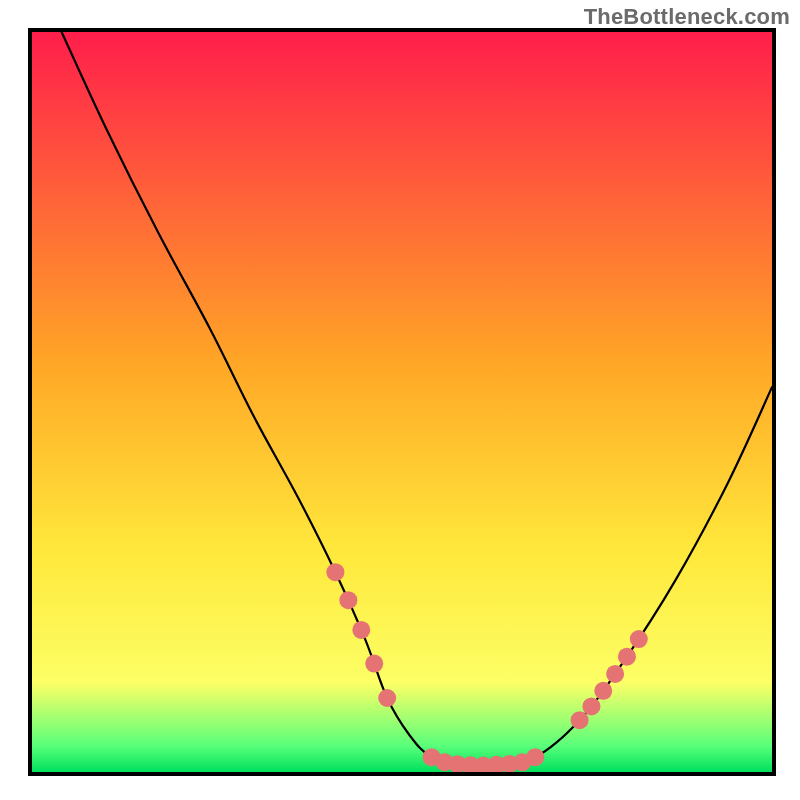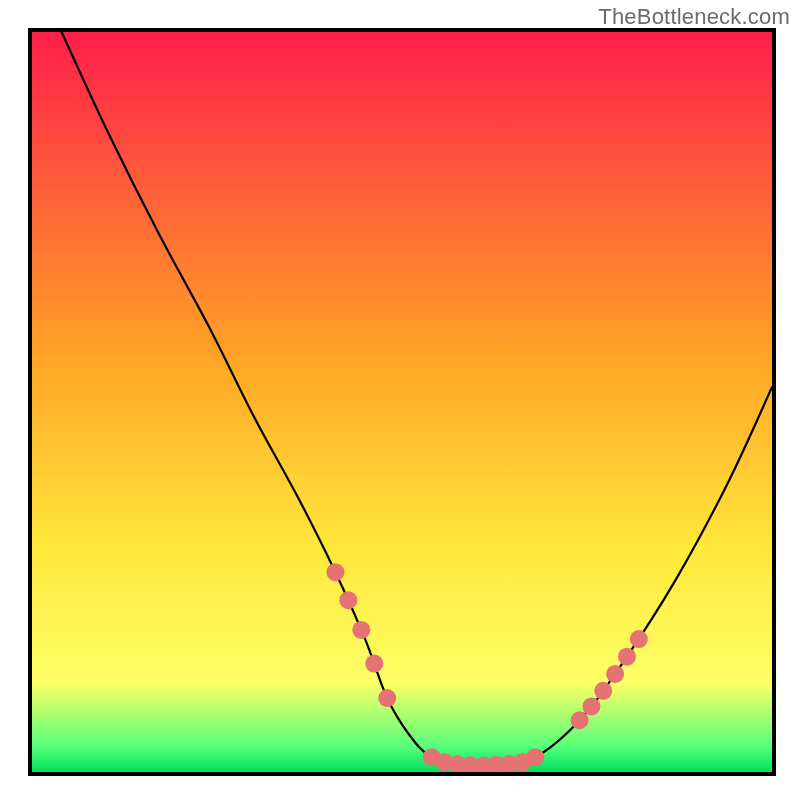--- a/index.html
+++ b/index.html
@@ -14,21 +14,21 @@
   .stage {
     position: relative;
     width: 800px;
     height: 800px;
   }
   .watermark {
     position: absolute;
     top: 4px;
     right: 10px;
     font-size: 22px;
-    font-weight: 400;
+    font-weight: 700;
     color: #6b6b6b;
     letter-spacing: 0.2px;
     z-index: 5;
   }
   .plot {
     position: absolute;
     box-sizing: border-box;
     border: 4px solid #000;
   }
   svg.chart {

